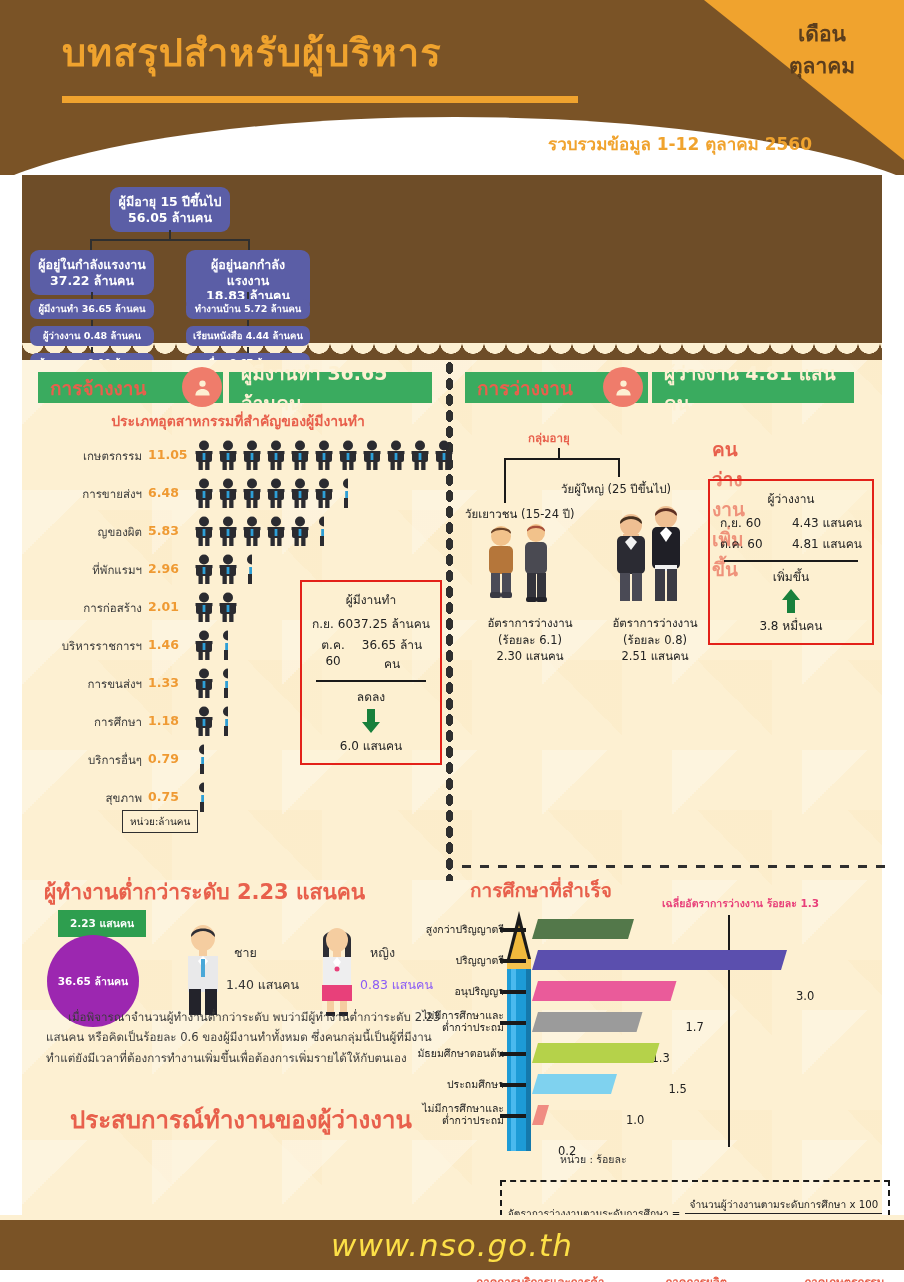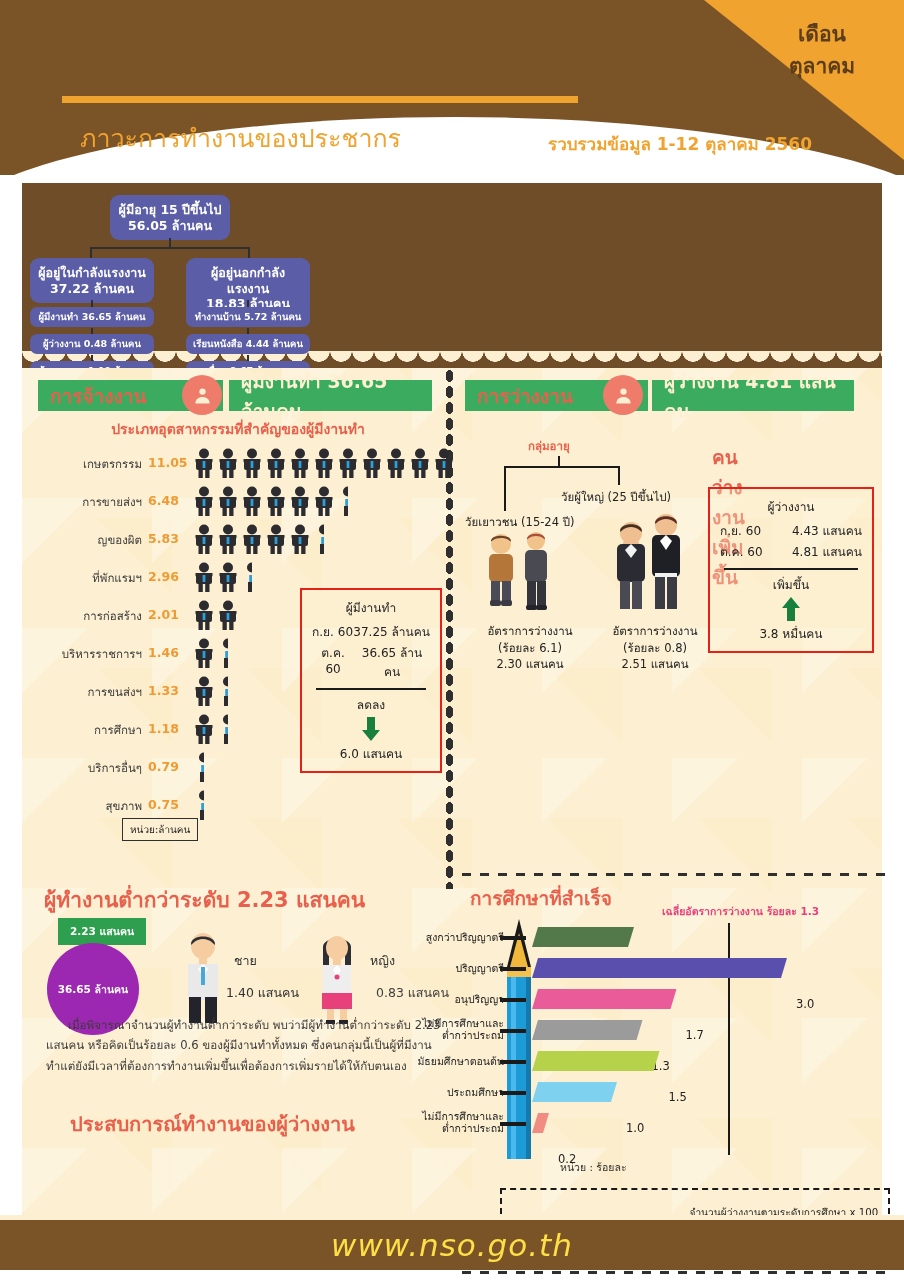--- a/index.html
+++ b/index.html
@@ -39,21 +39,21 @@
     position:absolute; left:80px; top:118px; color:#f0a32e;
     font-size:25px; z-index:3;
   }
   #hdr-period{
     position:absolute; left:548px; top:130px; color:#f0a32e;
     font-size:17px; font-weight:bold; z-index:5;
   }
 
   
   #panel{
-    position:absolute; left:22px; top:183px; width:744px; height:1040px;
+    position:absolute; left:22px; top:175px; width:744px; height:1040px;
   }
   #brown-top{
     position:absolute; left:0; top:0; width:860px; height:185px;
     background:#6e4d28;
   }
   #scallop{
     position:absolute; left:0; top:168px; width:860px; height:20px;
     background:
       radial-gradient(circle at 11px 0px, #fdf0d2 10.5px, rgba(0,0,0,0) 11px);
     background-size:22px 20px;
@@ -196,22 +196,22 @@
 </style>
 </head>
 <body>
 
 <div id="header">
   <div class="corner-tri"></div>
   <div id="hdr-month">
     <div>เดือน</div>
     <div>ตุลาคม</div>
   </div>
+  <div id="hdr-title">บทสรุปสำหรับผู้บริหาร</div>
   <div id="hdr-rule"></div>
-  <div id="hdr-sub">ภาวะการทำงานของประชากร</div>
   <div id="hdr-period">รวบรวมข้อมูล 1-12 ตุลาคม 2560</div>
   <div class="curve"></div>
 </div>
 
 <div id="panel">
 
   <div id="brown-top"></div>
   <div id="scallop"></div>
 
   <div class="fbox big" style="left:88px; top:12px; width:120px;">
@@ -805,25 +805,25 @@
     <path d="M11 34h28v28H11z" fill="#eeeeef"></path>
     <path d="M25 34l-4 5 4 6 4-6z" fill="#ffffff"></path>
     <circle cx="25" cy="46" r="2.5" fill="#e8407a"></circle>
     <path d="M10 62h30v16H10z" fill="#e8407a"></path>
     <rect x="15" y="78" width="7" height="13" fill="#f5cda0"></rect>
     <rect x="28" y="78" width="7" height="13" fill="#f5cda0"></rect>
     <rect x="14" y="89" width="9" height="4" fill="#23232b"></rect>
     <rect x="27" y="89" width="9" height="4" fill="#23232b"></rect>
   </svg>
   <div style="position:absolute; left:348px; top:768px; font-size:12.5px; color:#333;">หญิง</div>
-  <div style="position:absolute; left:338px; top:800px; font-size:12.5px; color:#404040;margin-left:16px;">0.83 แสนคน</div>
+  <div style="position:absolute; left:338px; top:800px; font-size:12.5px; color:#8b5cf6;">0.83 แสนคน</div>
 
   <div class="para" style="left:24px; top:832px; width:398px;">เมื่อพิจารณาจำนวนผู้ทำงานต่ำกว่าระดับ พบว่ามีผู้ทำงานต่ำกว่าระดับ 2.23 แสนคน หรือคิดเป็นร้อยละ 0.6 ของผู้มีงานทำทั้งหมด ซึ่งคนกลุ่มนี้เป็นผู้ที่มีงานทำแต่ยังมีเวลาที่ต้องการทำงานเพิ่มขึ้นเพื่อต้องการเพิ่มรายได้ให้กับตนเอง</div>
 
-  <h3 class="sect" style="left:48px; top:925px; font-size:20px;">ประสบการณ์ทำงานของผู้ว่างงาน</h3>
+  <h3 class="sect" style="left:48px; top:925px; font-size:24px;">ประสบการณ์ทำงานของผู้ว่างงาน</h3>
 
   <div class="sector" style="left:448px; top:1098px;">
     <div class="s-name">ภาคการบริการและการค้า</div>
 
   </div>
 
   <div class="sector" style="left:604px; top:1098px;">
     <div class="s-name">ภาคการผลิต</div>
 
   </div>

